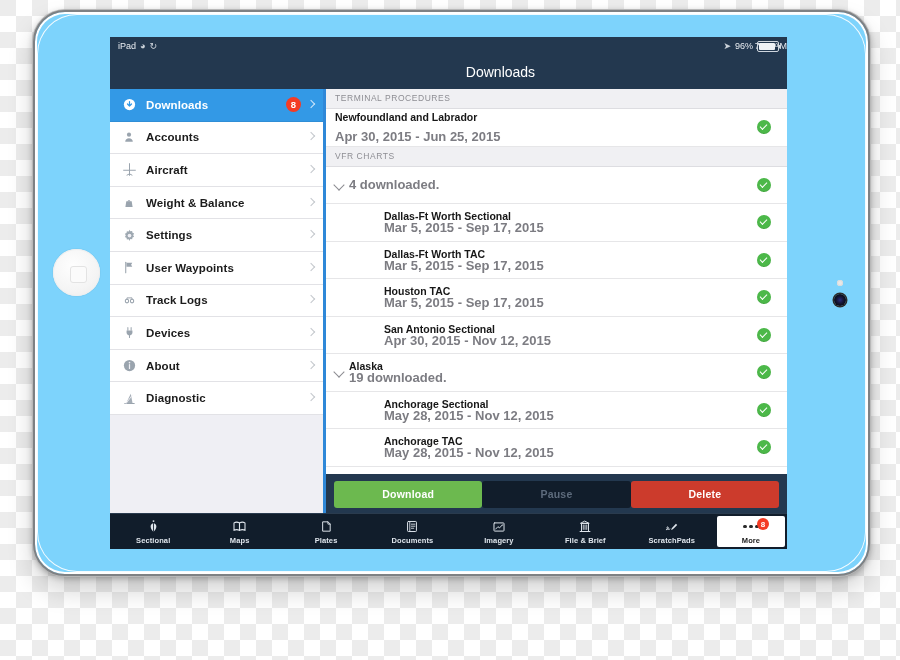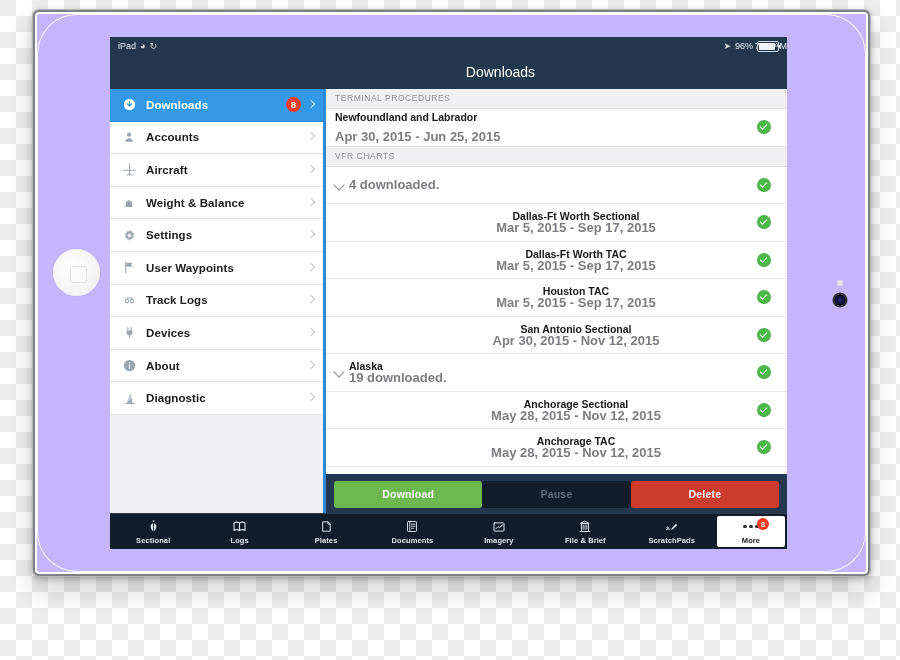--- a/index.html
+++ b/index.html
@@ -5,22 +5,22 @@
   html,body{margin:0;padding:0;}
   body{
     width:900px;height:660px;overflow:hidden;
     font-family:"Liberation Sans","DejaVu Sans",sans-serif;
     background:
       repeating-conic-gradient(#ffffff 0% 25%, #ececec 0% 50%) 0 0 / 32px 32px;
   }
   
   #device{
     position:absolute;left:33px;top:10px;width:833px;height:562px;
-    background:#c4b5fd;
-    border-radius:6px;
+    background:#7dd3fc;
+    border-radius:32px;
     box-shadow:
       0 0 0 1px #b8b8b8,
       inset 0 0 0 2px #ffffff,
       0 2px 6px rgba(0,0,0,.30),
       0 14px 26px rgba(0,0,0,.18);
     border:2px solid #7e8184;
   }
   #device:after{
     content:"";position:absolute;inset:2px;border-radius:40px;
     box-shadow:inset 0 0 0 1px rgba(255,255,255,.9);
@@ -108,21 +108,21 @@
     box-sizing:border-box;
   }
   .row{
     position:relative;height:37.5px;border-bottom:1px solid #e6e6e8;background:#fff;
     display:flex;flex-direction:column;justify-content:center;box-sizing:border-box;
   }
   .row .t{font-size:10.5px;font-weight:700;color:#171717;line-height:12px;}
   .row .s{font-size:13px;color:#7c7c82;line-height:12px;font-weight:bold;}
   .row.level0{padding-left:9px;gap:8px;}
   .row.group{padding-left:23px;}
-  .row.child{padding-left:39px;align-items:center;}
+  .row.child{padding-left:58px;}
   .row .twisty{
     position:absolute;left:9px;top:50%;margin-top:-4px;width:7px;height:7px;
     border-right:1.6px solid #8b8b91;border-bottom:1.6px solid #8b8b91;transform:rotate(45deg);
   }
   .check{
     position:absolute;right:16px;top:50%;margin-top:-7px;width:14px;height:14px;border-radius:50%;
     background:#4cb849;box-shadow:inset 0 -1px 0 rgba(0,0,0,.08);
   }
   .check:after{
     content:"";position:absolute;left:3.4px;top:3.9px;width:6px;height:3px;
@@ -371,21 +371,21 @@
           </div>
           <div class="tlbl">Sectional</div>
         </div>
         <div class="tab">
           <div class="ticon">
             <svg width="17" height="15" viewBox="0 0 24 24" fill="none" stroke="currentColor" stroke-width="1.8" stroke-linecap="round" stroke-linejoin="round">
               <path d="M3.2 6.2c2.8-1.6 5.6-1.6 8.8 0v12c-3.2-1.6-6-1.6-8.8 0z" stroke-width="1.7"></path>
               <path d="M12 6.2c3.2-1.6 6-1.6 8.8 0v12c-2.8-1.6-5.6-1.6-8.8 0z" stroke-width="1.7"></path>
             </svg>
           </div>
-          <div class="tlbl">Logs</div>
+          <div class="tlbl">Maps</div>
         </div>
         <div class="tab">
           <div class="ticon">
             <svg width="13" height="15" viewBox="0 0 24 24" fill="none" stroke="currentColor" stroke-width="1.8" stroke-linecap="round" stroke-linejoin="round">
               <path d="M5.6 3.4h9.2l4 4v13.2H5.6z" stroke-width="1.8"></path>
               <path d="M14.6 3.4v4.2h4.2" stroke-width="1.6"></path>
             </svg>
           </div>
           <div class="tlbl">Plates</div>
         </div>

